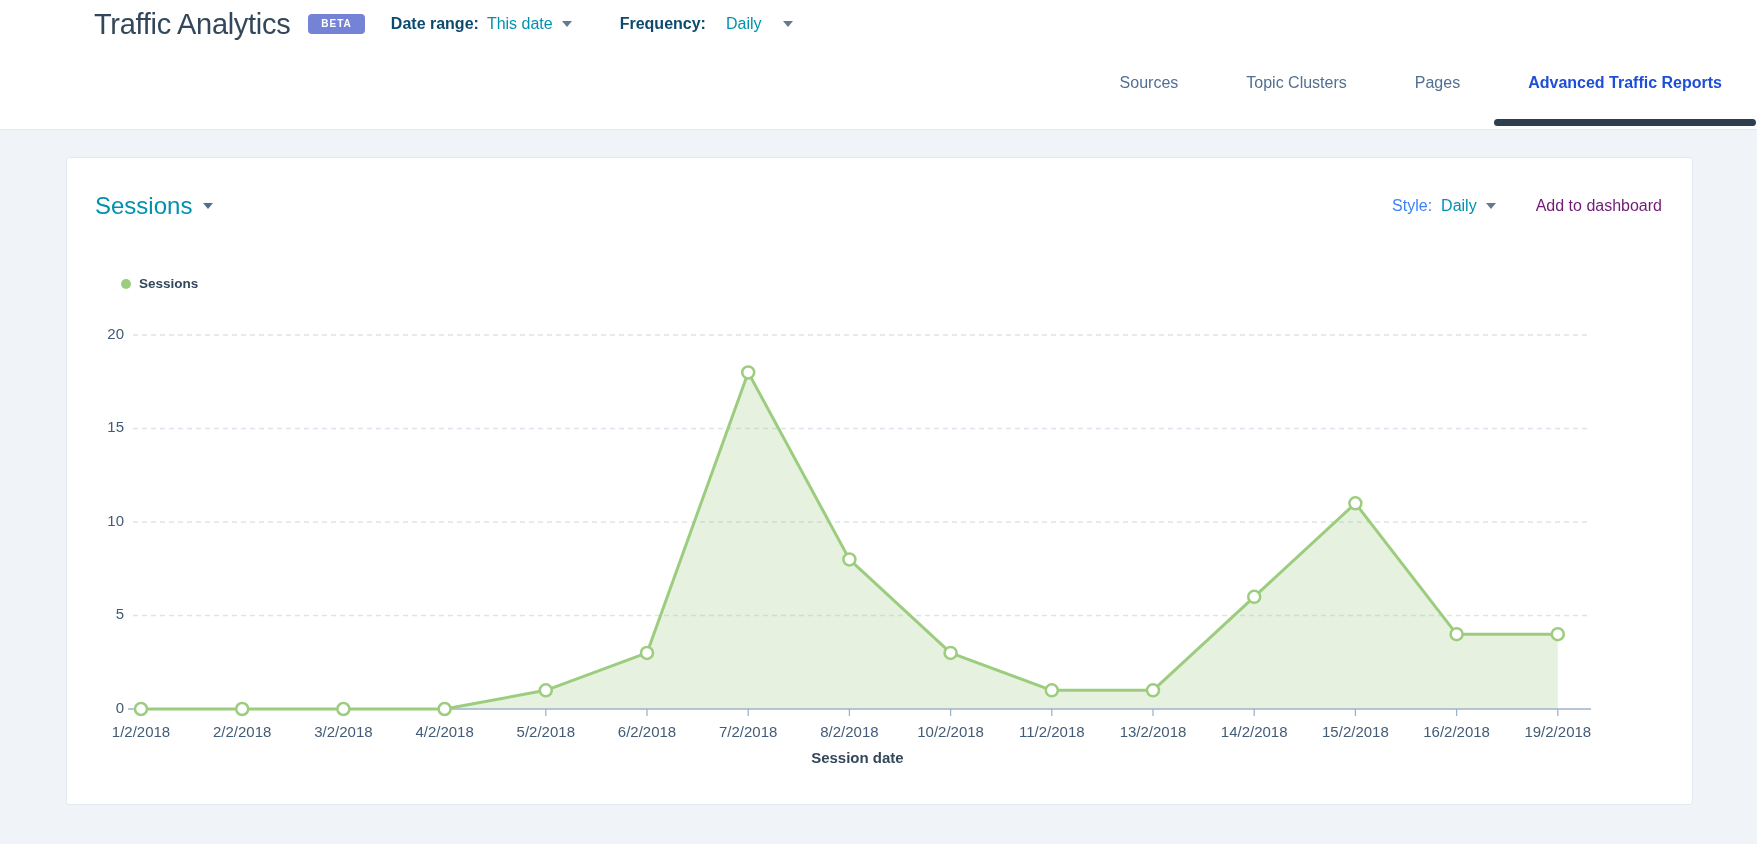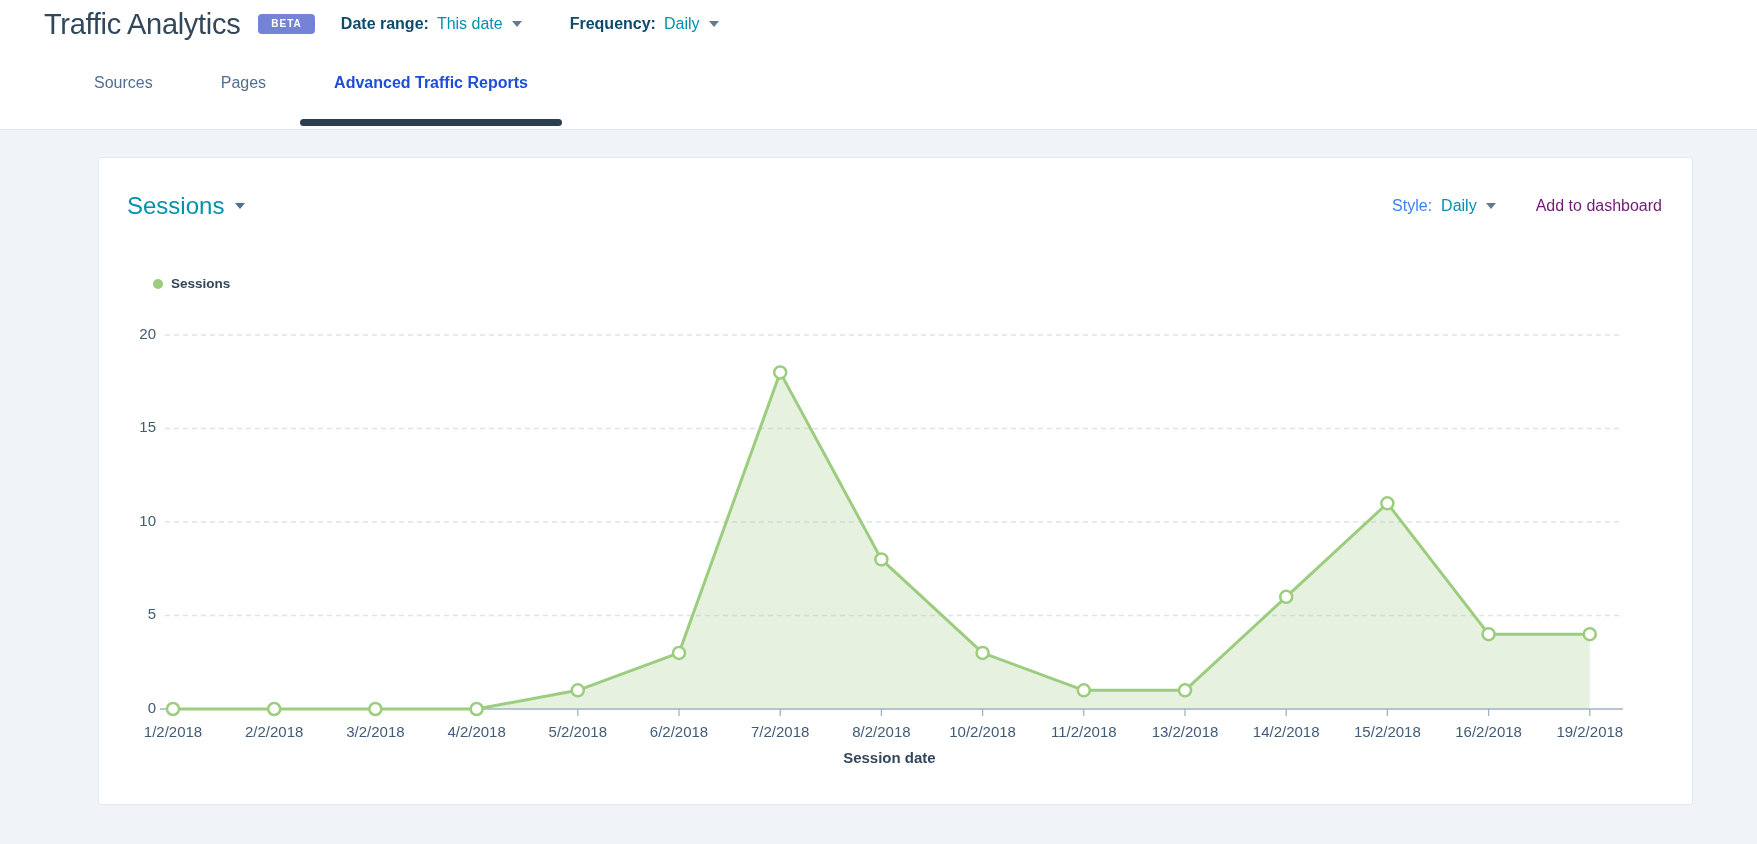--- a/index.html
+++ b/index.html
@@ -5,51 +5,51 @@
   * { margin:0; padding:0; box-sizing:border-box; }
   html,body { width:1757px; height:844px; overflow:hidden; }
   body {
     font-family:"Liberation Sans", sans-serif;
     background:#f0f3f8;
     color:#33475b;
   }
 
   
   .top-header { background:#ffffff; border-bottom:1px solid #e3e8ef; height:130px; }
-  .title-row { display:flex; align-items:center; padding:4px 0 0 44px; height:44px;text-align:right; }
+  .title-row { display:flex; align-items:center; padding:4px 0 0 94px; height:44px;text-align:right; }
   .page-title { font-size:29px; font-weight:500; color:#33475b; letter-spacing:-0.3px; }
   .beta-badge {
     margin-left:18px; background:#7583d6; color:#ffffff;
     font-size:10px; font-weight:bold; letter-spacing:1px;
     padding:5px 13px; border-radius:4px; line-height:1;
   }
   .hdr-control { display:flex; align-items:center; margin-left:26px; font-size:16px; cursor:default; }
-  .hdr-control + .hdr-control { margin-left:48px; }
+  .hdr-control + .hdr-control { margin-left:48px;gap:12px; }
   .hdr-label { color:#0c4a6e; margin-right:8px;font-weight:bold; }
   .hdr-value { color:#0091ae; font-weight:500; }
   .caret {
     display:inline-block; width:0; height:0; margin-left:9px;
     border-left:5px solid transparent; border-right:5px solid transparent;
     border-top:6px solid #65798f;
   }
 
   
-  .tabs-row { display:flex; margin:30px 16px 0 60px; height:52px; }
+  .tabs-row { display:flex; margin:30px 1px 0 60px; height:52px;justify-content:flex-end; }
   .tab {
     position:relative; padding:0 34px; display:flex; align-items:flex-start;
     font-size:16px; font-weight:500; color:#516f90; cursor:pointer; white-space:nowrap;
   }
   .tab.active { color:#1d4ed8; font-weight:600; }
   .tab.active::after {
     content:""; position:absolute; left:0; right:0; bottom:0;
     height:7px; background:#2d3e50; border-radius:4px;
   }
 
   
-  .page-body { padding:27px 64px 28px 98px; }
+  .page-body { padding:27px 64px 28px 66px; }
   .card {
     background:#ffffff; border:1px solid #e3e9f0; border-radius:3px;
     padding:30px 30px 38px 28px; height:648px;
   }
   .card-header { display:flex; align-items:center; justify-content:space-between; padding-top:4px; }
   .report-title { display:flex; align-items:center; font-size:24px; font-weight:500; color:#0091ae; cursor:pointer; }
   .report-title .caret { border-top-color:#516f90; margin-left:11px; }
   .card-header-right { display:flex; align-items:center; font-size:16px; }
   .style-select { display:flex; align-items:center; cursor:pointer; }
   .style-label { color:#3b82f6; margin-right:9px; }
@@ -76,20 +76,21 @@
       <span class="caret"></span>
     </span>
     <span class="hdr-control">
       <span class="hdr-label">Frequency:</span>
       <span class="hdr-value">Daily</span>
       <span class="caret"></span>
     </span>
   </div>
   <div class="tabs-row">
     <div class="tab">Sources</div>
+    <div class="tab">Topic Clusters</div>
     <div class="tab">Pages</div>
     <div class="tab active">Advanced Traffic Reports</div>
   </div>
 </div>
 
 <div class="page-body">
   <div class="card">
     <div class="card-header">
       <div class="report-title">
         <span>Sessions</span>

